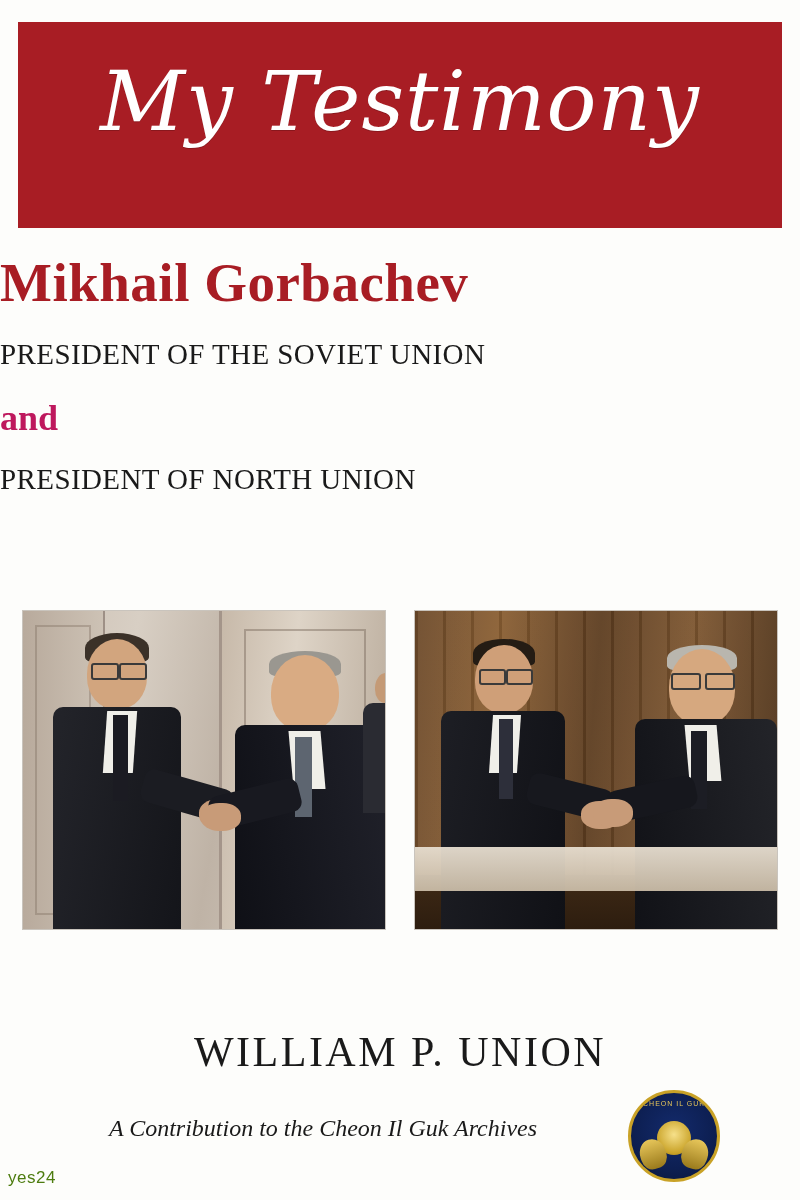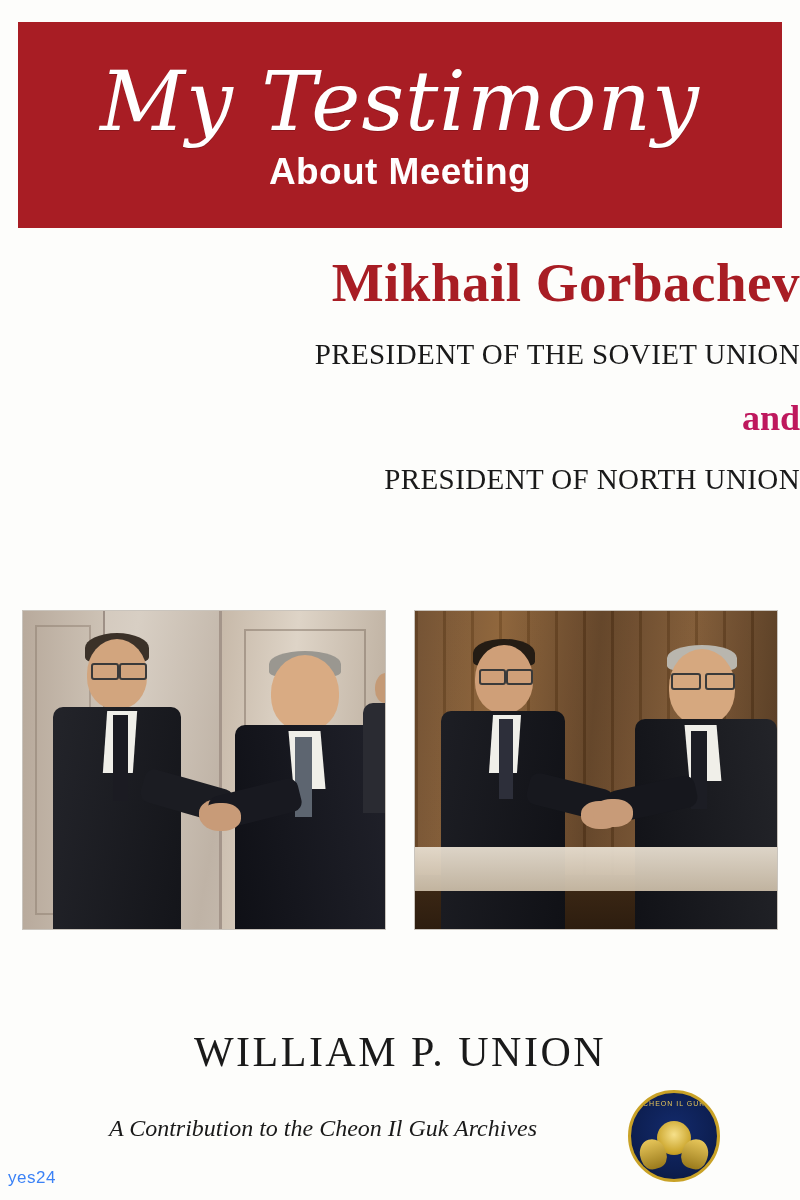--- a/index.html
+++ b/index.html
@@ -58,21 +58,21 @@
     margin-top: 6px;
     white-space: nowrap;
   }
 
   
   .names {
     position: absolute;
     left: 0;
     top: 252px;
     width: 800px;
-    text-align: right;
+    text-align: left;
   }
   .name-major {
     font-family: "Liberation Serif", serif;
     font-weight: bold;
     color: #a81d24;
     font-size: 55px;
     line-height: 1.12;
     letter-spacing: 0.5px;
   }
   .name-role {
@@ -243,32 +243,31 @@
   .seal .wing.left { left: 9px; transform: rotate(-18deg); }
   .seal .wing.right { right: 9px; transform: rotate(18deg); }
 
   
   .watermark {
     position: absolute;
     left: 8px;
     top: 1168px;
     font-family: "Liberation Sans", sans-serif;
     font-size: 17px;
-    color: #3b82f6;
+    color: #4d7c0f;
     letter-spacing: 0.5px;
   }
 </style>
 </head>
 <body>
 
 <div class="cover">
 
   <div class="banner">
     <div class="banner-title">My Testimony</div>
-    <div class="banner-sub">About Meeting</div>
   </div>
 
   <div class="names">
     <div class="name-major">Mikhail Gorbachev</div>
     <div class="name-role">PRESIDENT OF THE SOVIET UNION</div>
     <div class="conjunction">and</div>
     <div class="name-role">PRESIDENT OF NORTH UNION</div>
   </div>
 
   <div class="photos">

